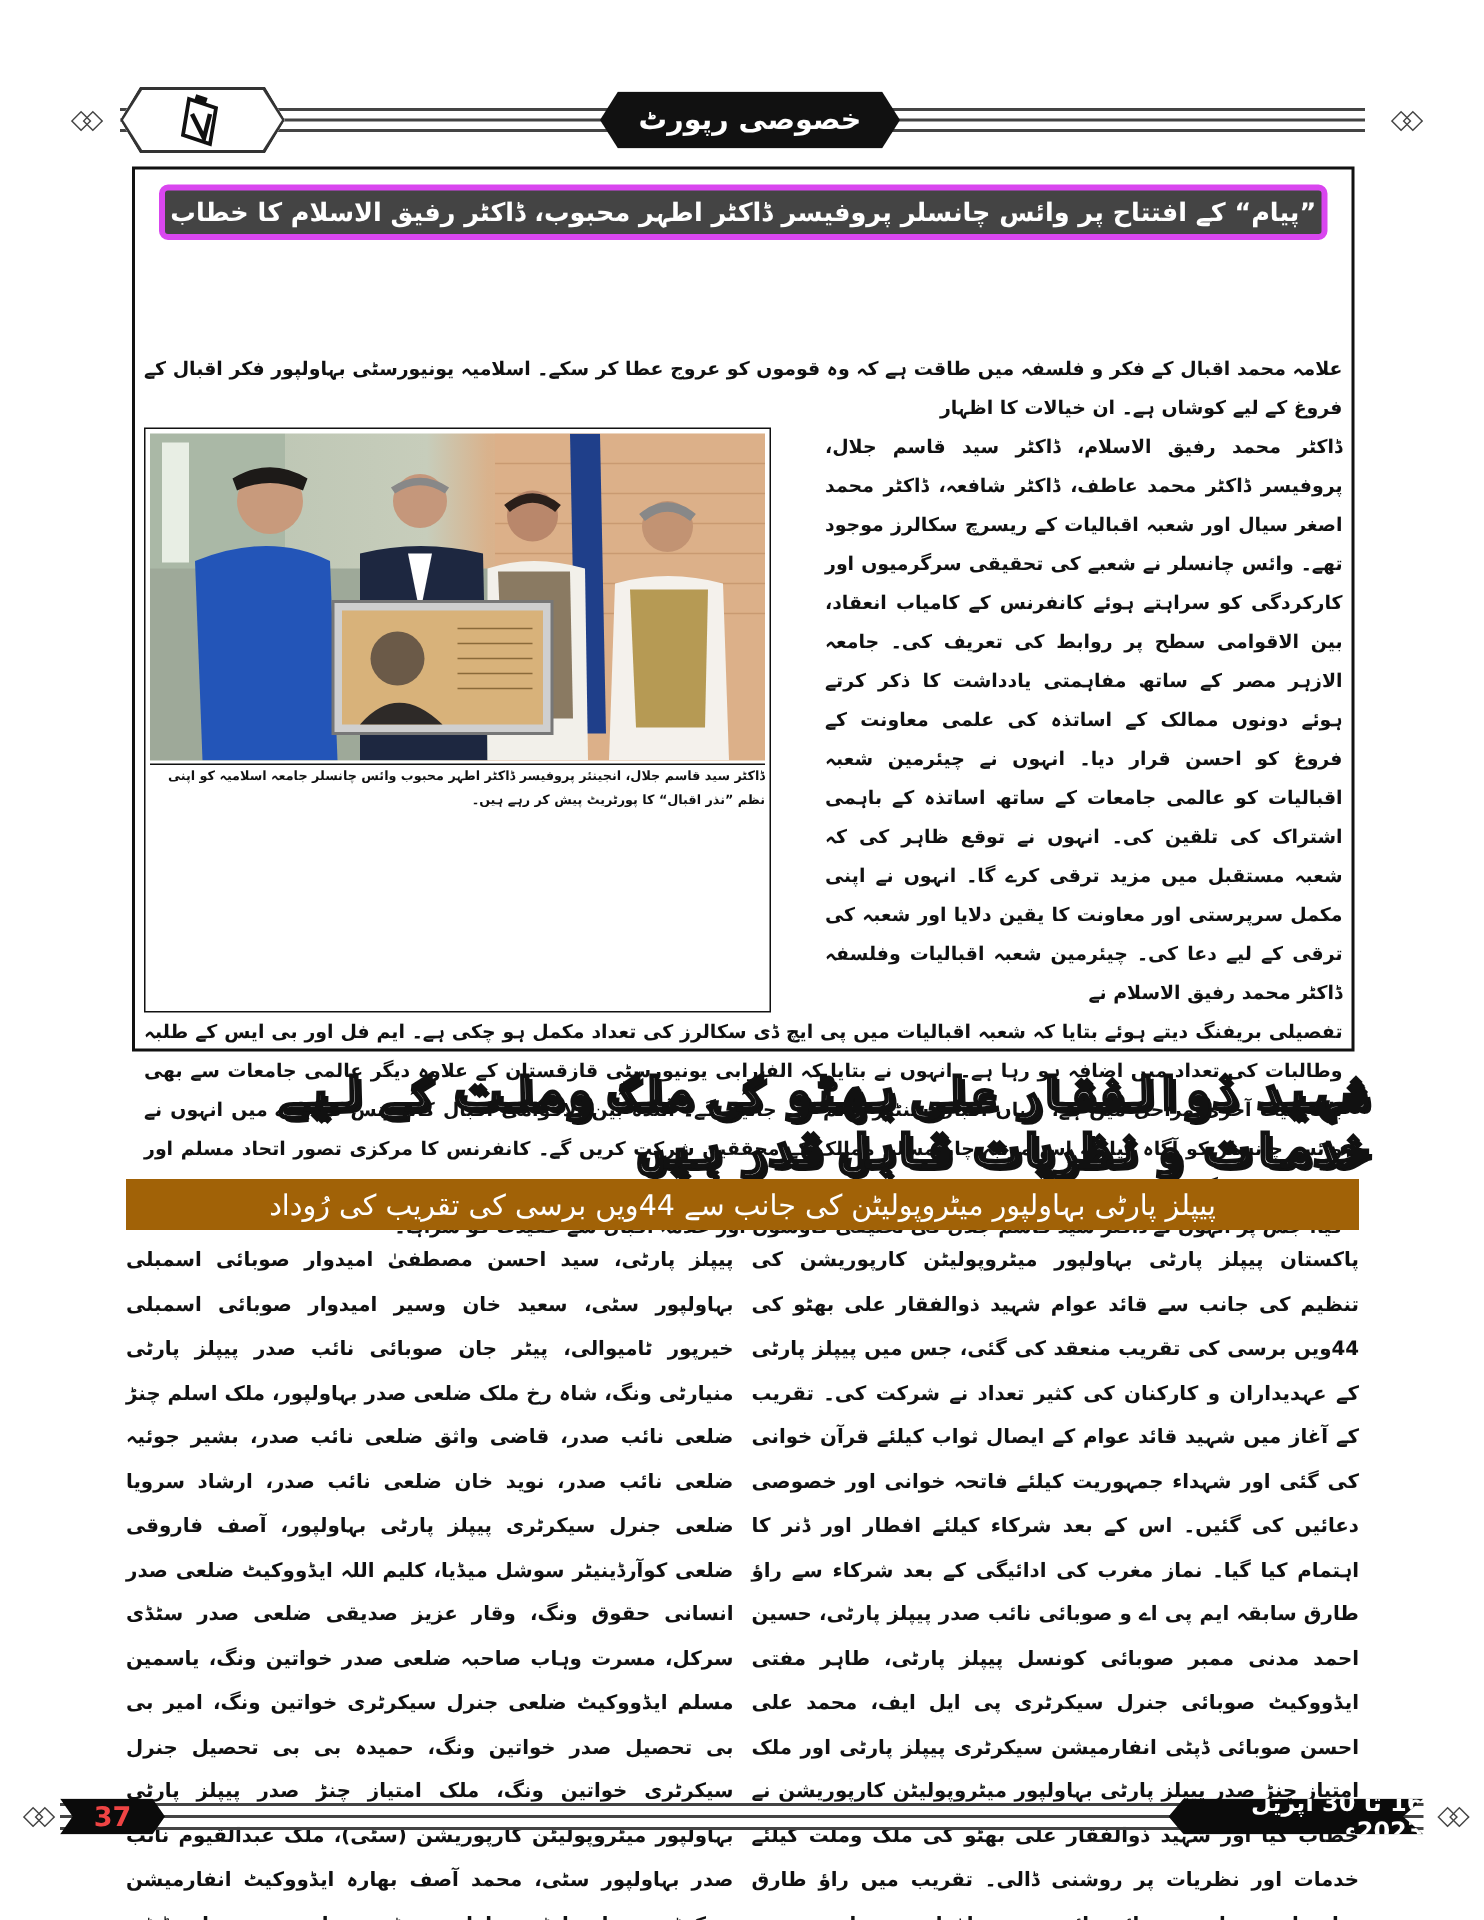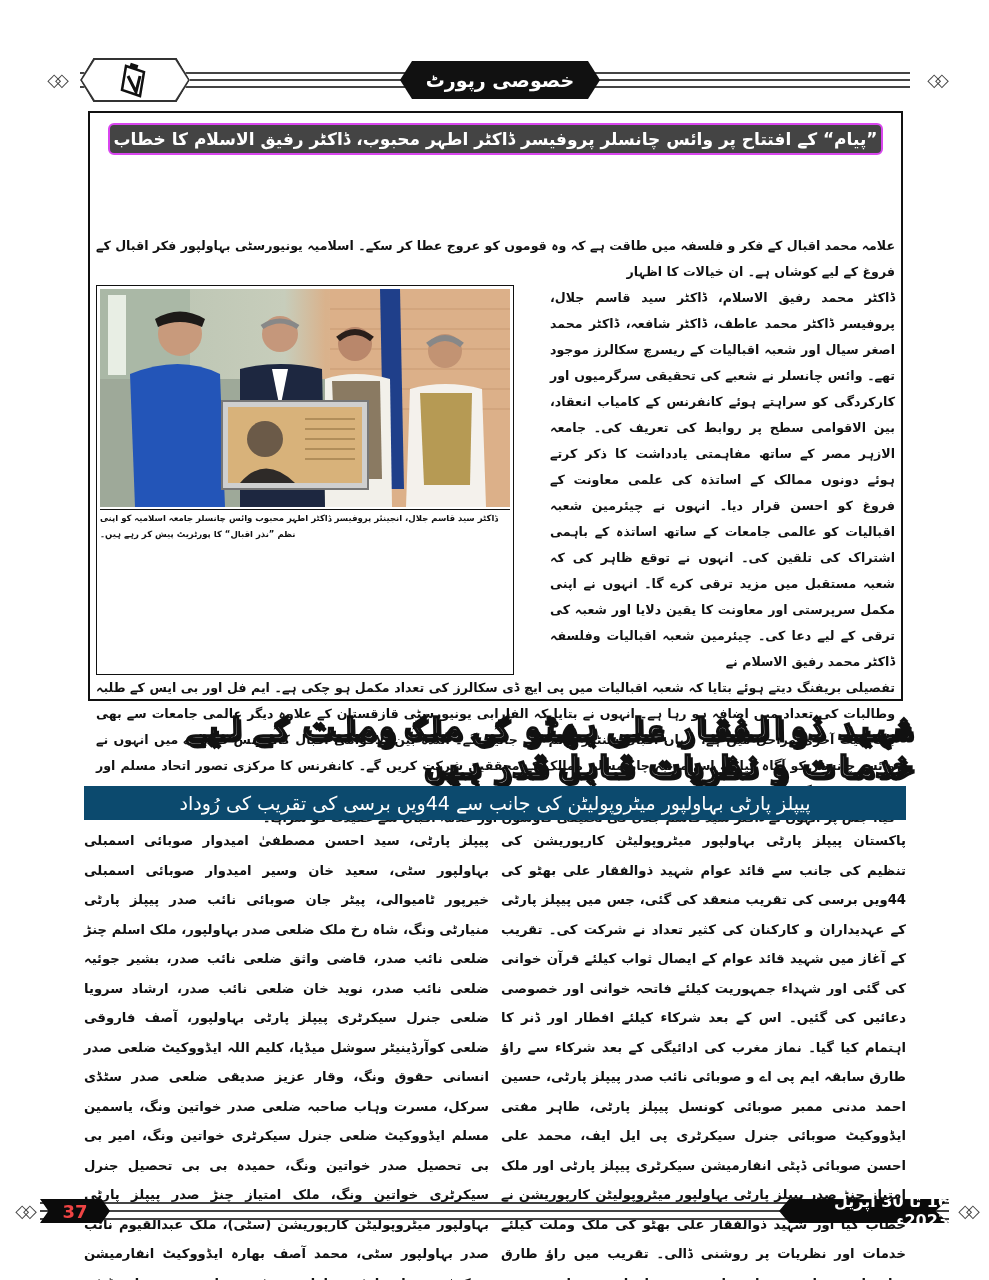--- a/index.html
+++ b/index.html
@@ -15,32 +15,32 @@
   .hex-inner { position: absolute; inset: 2px; background: #fff; clip-path: polygon(12% 0, 88% 0, 100% 50%, 88% 100%, 12% 100%, 0 50%); display: flex; align-items: center; justify-content: center; }
   .hex-outer { position: absolute; inset: 0; background: #333; clip-path: polygon(12% 0, 88% 0, 100% 50%, 88% 100%, 12% 100%, 0 50%); }
   .logo-text { font-family: "DejaVu Serif", serif; font-size: 22px; font-weight: bold; color: #111; direction: rtl; }
   .logo-sub { position: absolute; top: 5px; right: 20px; font-size: 6px; color: #333; direction: rtl; }
   .section-label { position: absolute; left: 360px; top: 6px; width: 200px; height: 38px; background: #111; color: #fff; clip-path: polygon(6% 0, 94% 0, 100% 50%, 94% 100%, 6% 100%, 0 50%); display: flex; align-items: center; justify-content: center; font-size: 19px; font-weight: bold; direction: rtl; }
 
   
   .art1 { position: absolute; left: 88px; top: 111px; width: 815px; height: 590px; border: 2px solid #111; }
   .art1-head { height: 54px; background: #0b0b0b; color: #fff; display: flex; align-items: center; justify-content: center; font-size: 31px; font-weight: bold; direction: rtl; }
   .subhead-wrap { display: flex; justify-content: center; margin-top: 10px; }
-  .subhead { background: #444; color: #fff; border-radius: 6px; padding: 4px 4px; font-size: 17px; font-weight: bold; direction: rtl; border: 2px solid #d946ef; }
+  .subhead { background: #444; color: #fff; border-radius: 6px; padding: 4px 4px; font-size: 17px; font-weight: bold; direction: rtl; border: 4px solid #d946ef; }
   .a1-body { position: absolute; left: 6px; right: 6px; top: 120px; font-size: 12.6px; line-height: 26px; font-weight: bold; }
   .a1-full { direction: rtl; text-align: justify; }
   .a1-split { display: flex; flex-direction: row; gap: 8px; margin-top: 0px; }
   .a1-col { flex: 1; direction: rtl; text-align: justify; margin-left: 28px; }
   .photo-wrap { width: 418px; flex: none; border: 1px solid #111; padding: 3px; background: #fff; }
   .photo { position: relative; width: 100%; height: 218px; overflow: hidden; background: linear-gradient(90deg, #b7c2b0 0%, #c7cdbb 45%, #d9b28c 55%, #e2bc95 100%); }
-  .caption { font-size: 8.5px; line-height: 16px; direction: rtl; text-align: left; border-top: 1px solid #111; margin-top: 2px; }
+  .caption { font-size: 8.5px; line-height: 16px; direction: rtl; text-align: right; border-top: 1px solid #111; margin-top: 2px; }
 
   
   .art2-title { position: absolute; left: 82px; top: 712px; width: 830px; height: 70px; display: flex; align-items: center; justify-content: center; direction: rtl; font-size: 32px; font-weight: bold; color: #fff; -webkit-text-stroke: 2px #111; text-shadow: 3px 3px 0 #111; font-family: "DejaVu Serif", serif; }
-  .art2-bar { position: absolute; left: 84px; top: 786px; width: 822px; height: 34px; background: #0c4a6e; color: #fff; display: flex; align-items: center; justify-content: center; font-size: 19px; direction: rtl; }
+  .art2-bar { position: absolute; left: 84px; top: 786px; width: 822px; height: 34px; background: #a16207; color: #fff; display: flex; align-items: center; justify-content: center; font-size: 19px; direction: rtl; }
   .art2-cols { position: absolute; left: 84px; top: 826px; width: 822px; height: 360px; display: flex; flex-direction: row-reverse; gap: 12px; }
   .art2-col { flex: 1; direction: rtl; text-align: justify; font-size: 13.2px; line-height: 29.5px; font-weight: bold; }
 
   
   .ftr { position: absolute; left: 0; top: 1196px; width: 989px; height: 30px; }
   .ftr-rails { position: absolute; left: 40px; right: 40px; top: 6px; height: 18px; border-top: 2px solid #444; border-bottom: 2px solid #444; }
   .ftr-rails::after { content: ""; position: absolute; left: 0; right: 0; top: 6px; border-top: 2px solid #444; }
   .pg { position: absolute; left: 40px; top: 3px; width: 70px; height: 24px; background: #0b0b0b; color: #ef4444; clip-path: polygon(0 0, 88% 0, 100% 50%, 88% 100%, 0 100%, 12% 50%); font-weight: bold; font-size: 18px; display: flex; align-items: center; justify-content: center; }
   .dt { position: absolute; right: 40px; top: 3px; width: 170px; height: 24px; background: #0b0b0b; color: #fff; clip-path: polygon(6% 0, 100% 0, 92% 50%, 100% 100%, 6% 100%, 0 50%); font-weight: bold; font-size: 16px; display: flex; align-items: center; justify-content: center; direction: rtl; }
 </style>

